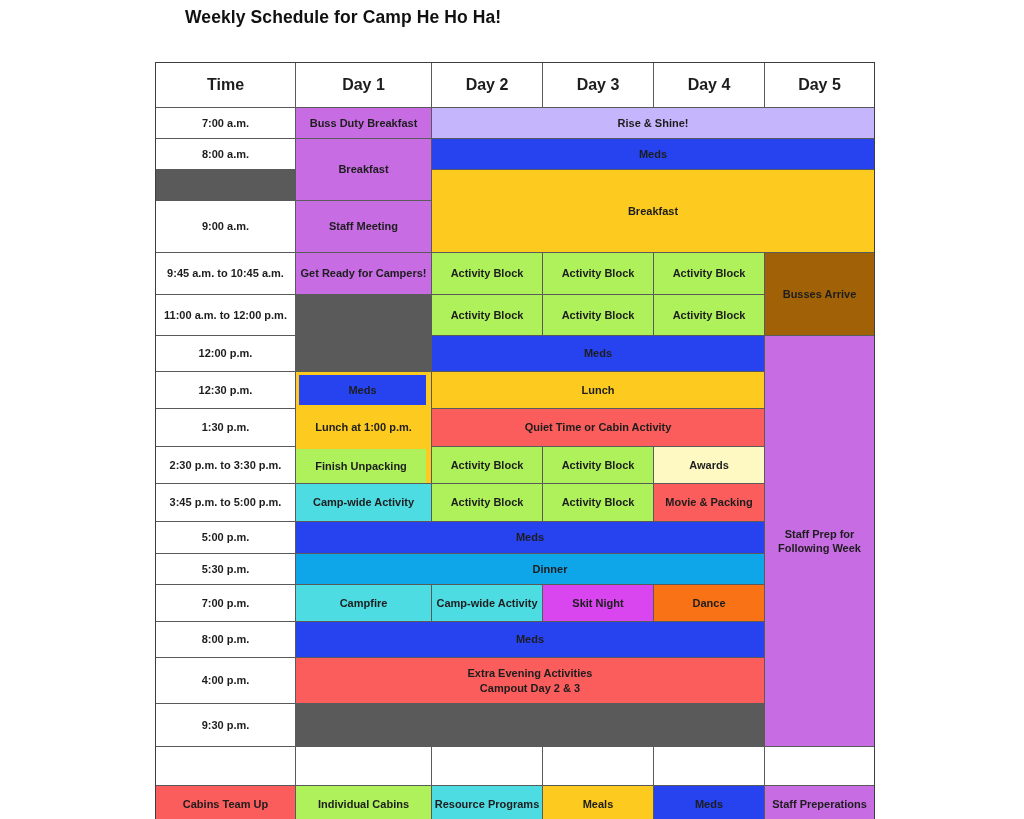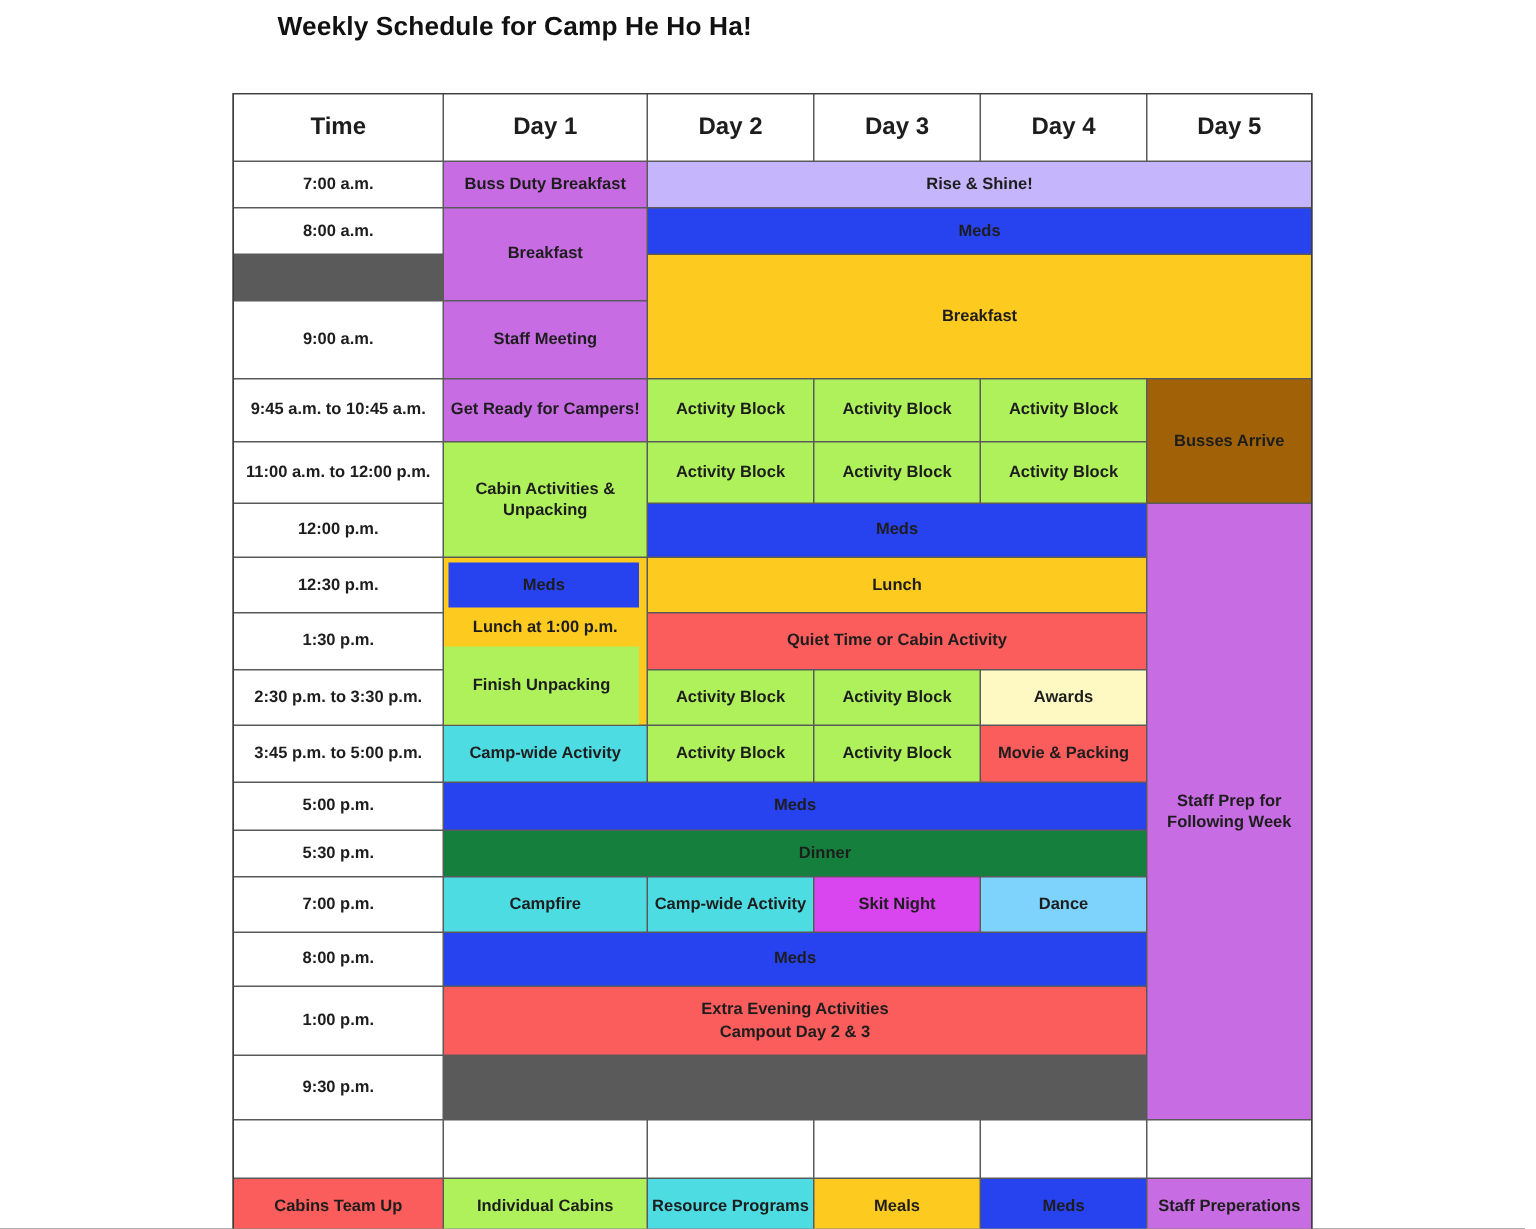--- a/index.html
+++ b/index.html
@@ -26,21 +26,21 @@
     text-align:center;white-space:pre-line;
     font-size:11px;font-weight:700;color:#1d1d1d;line-height:1.3;
     padding:0 2px;box-sizing:border-box;
   }
   .hdr{font-size:16px;}
   .tc{font-size:11px;padding:0 1px;}
   .composite{flex-direction:column;align-items:stretch;justify-content:flex-start;padding:0;}
   .mini{display:flex;align-items:center;justify-content:center;text-align:center;font-size:11px;font-weight:700;color:#1d1d1d;}
   .mini-meds{height:30px;margin:3px 5px 0 3px;flex:0 0 auto;}
   .mini-lunch{flex:1 1 auto;}
-  .mini-finish{height:52px;margin:0 5px 0 0;flex:0 0 auto;}
+  .mini-finish{height:34px;margin:0 5px 0 0;flex:0 0 auto;}
 </style>
 </head>
 <body>
 
 <div class="page-title">Weekly Schedule for Camp He Ho Ha!</div>
 
 <div class="tbl">
 
   <div class="cell hdr" style="grid-area:1/1/2/2">Time</div>
   <div class="cell hdr" style="grid-area:1/2/2/3">Day 1</div>
@@ -56,29 +56,27 @@
   <div class="cell tc" style="grid-area:7/1/8/2">11:00 a.m. to 12:00 p.m.</div>
   <div class="cell tc" style="grid-area:8/1/9/2">12:00 p.m.</div>
   <div class="cell tc" style="grid-area:9/1/10/2">12:30 p.m.</div>
   <div class="cell tc" style="grid-area:10/1/11/2">1:30 p.m.</div>
   <div class="cell tc" style="grid-area:11/1/12/2">2:30 p.m. to 3:30 p.m.</div>
   <div class="cell tc" style="grid-area:12/1/13/2">3:45 p.m. to 5:00 p.m.</div>
   <div class="cell tc" style="grid-area:13/1/14/2">5:00 p.m.</div>
   <div class="cell tc" style="grid-area:14/1/15/2">5:30 p.m.</div>
   <div class="cell tc" style="grid-area:15/1/16/2">7:00 p.m.</div>
   <div class="cell tc" style="grid-area:16/1/17/2">8:00 p.m.</div>
-  <div class="cell tc" style="grid-area:17/1/18/2">1:00 p.m.</div>
+  <div class="cell tc" style="grid-area:17/1/18/2">4:00 p.m.</div>
   <div class="cell tc" style="grid-area:18/1/19/2">9:30 p.m.</div>
 
   <div class="cell" style="grid-area: 2 / 2 / 3 / 3; background-color: rgb(199, 108, 227);">Buss Duty Breakfast</div>
   <div class="cell" style="grid-area: 3 / 2 / 5 / 3; background-color: rgb(199, 108, 227);">Breakfast</div>
   <div class="cell" style="grid-area: 5 / 2 / 6 / 3; background-color: rgb(199, 108, 227);">Staff Meeting</div>
   <div class="cell" style="grid-area: 6 / 2 / 7 / 3; background-color: rgb(199, 108, 227);">Get Ready for Campers!</div>
-  <div class="cell" style="grid-area: 7 / 2 / 9 / 3; background-color: rgb(174, 241, 91);">Cabin Activities &amp;
-Unpacking</div>
 
   <div class="cell composite" style="grid-area: 9 / 2 / 12 / 3; background-color: rgb(253, 202, 32);">
     <div class="mini mini-meds" style="background-color: rgb(39, 67, 240);">Meds</div>
     <div class="mini mini-lunch">Lunch at 1:00 p.m.</div>
     <div class="mini mini-finish" style="background-color: rgb(174, 241, 91);">Finish Unpacking</div>
   </div>
 
   <div class="cell" style="grid-area: 12 / 2 / 13 / 3; background-color: rgb(78, 220, 227);">Camp-wide Activity</div>
 
   <div class="cell" style="grid-area: 2 / 3 / 3 / 7; background-color: #c4b5fd;">Rise &amp; Shine!</div>
@@ -101,25 +99,25 @@
   <div class="cell" style="grid-area: 10 / 3 / 11 / 6; background-color: rgb(251, 92, 92);">Quiet Time or Cabin Activity</div>
 
   <div class="cell" style="grid-area: 11 / 3 / 12 / 4; background-color: rgb(174, 241, 91);">Activity Block</div>
   <div class="cell" style="grid-area: 11 / 4 / 12 / 5; background-color: rgb(174, 241, 91);">Activity Block</div>
   <div class="cell" style="grid-area: 11 / 5 / 12 / 6; background-color: #fef9c3;">Awards</div>
   <div class="cell" style="grid-area: 12 / 3 / 13 / 4; background-color: rgb(174, 241, 91);">Activity Block</div>
   <div class="cell" style="grid-area: 12 / 4 / 13 / 5; background-color: rgb(174, 241, 91);">Activity Block</div>
   <div class="cell" style="grid-area: 12 / 5 / 13 / 6; background-color: rgb(251, 92, 92);">Movie &amp; Packing</div>
 
   <div class="cell" style="grid-area: 13 / 2 / 14 / 6; background-color: rgb(39, 67, 240);">Meds</div>
-  <div class="cell" style="grid-area: 14 / 2 / 15 / 6; background-color: #15803d; padding-left: 42px;">Dinner</div>
+  <div class="cell" style="grid-area: 14 / 2 / 15 / 6; background-color: #0ea5e9; padding-left: 42px;">Dinner</div>
   <div class="cell" style="grid-area: 15 / 2 / 16 / 3; background-color: rgb(78, 220, 227);">Campfire</div>
   <div class="cell" style="grid-area: 15 / 3 / 16 / 4; background-color: rgb(78, 220, 227);">Camp-wide Activity</div>
   <div class="cell" style="grid-area: 15 / 4 / 16 / 5; background-color: #d946ef;">Skit Night</div>
-  <div class="cell" style="grid-area: 15 / 5 / 16 / 6; background-color: #7dd3fc;">Dance</div>
+  <div class="cell" style="grid-area: 15 / 5 / 16 / 6; background-color: #f97316;">Dance</div>
   <div class="cell" style="grid-area: 16 / 2 / 17 / 6; background-color: rgb(39, 67, 240);">Meds</div>
   <div class="cell" style="grid-area: 17 / 2 / 18 / 6; background-color: rgb(251, 92, 92);">Extra Evening Activities
 Campout Day 2 &amp; 3</div>
 
   <div class="cell" style="grid-area:19/1/20/2"></div>
   <div class="cell" style="grid-area:19/2/20/3"></div>
   <div class="cell" style="grid-area:19/3/20/4"></div>
   <div class="cell" style="grid-area:19/4/20/5"></div>
   <div class="cell" style="grid-area:19/5/20/6"></div>
   <div class="cell" style="grid-area:19/6/20/7"></div>

